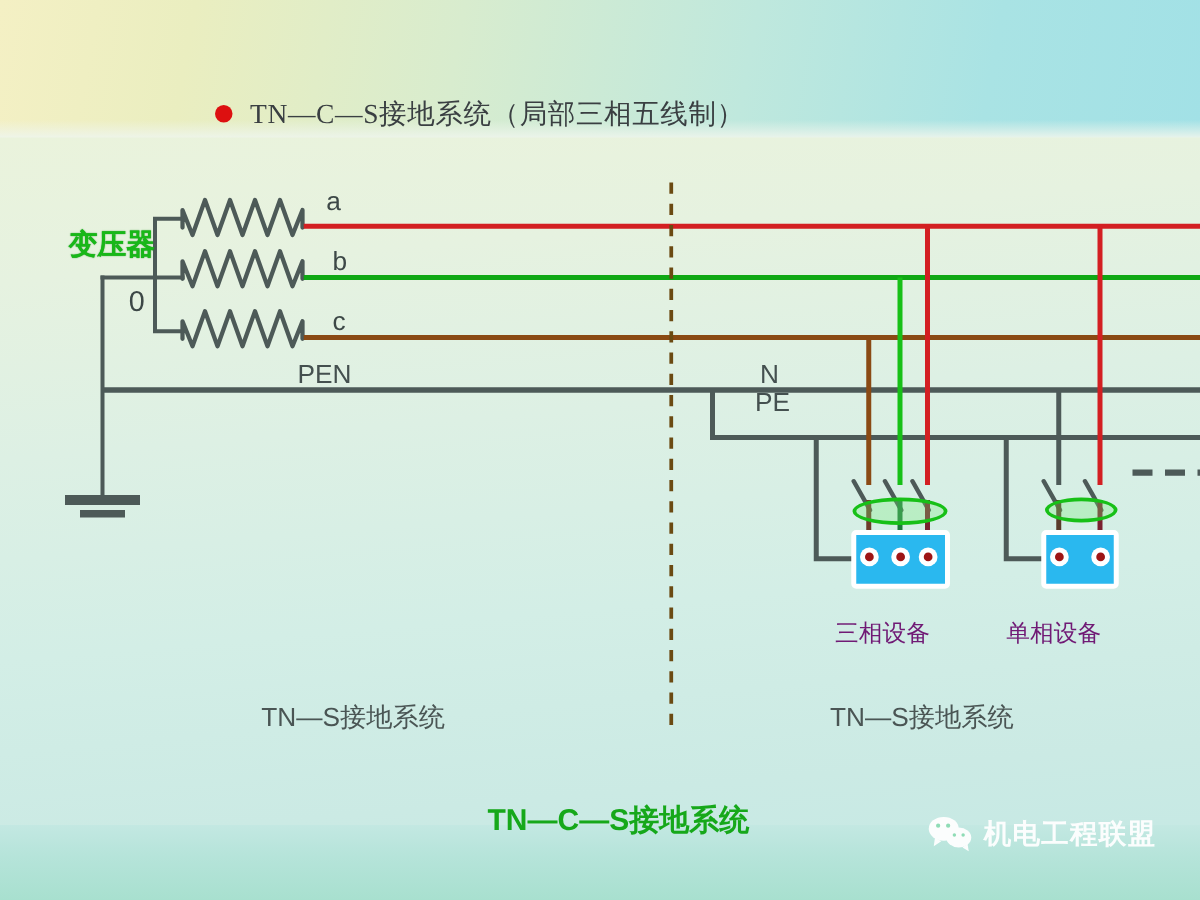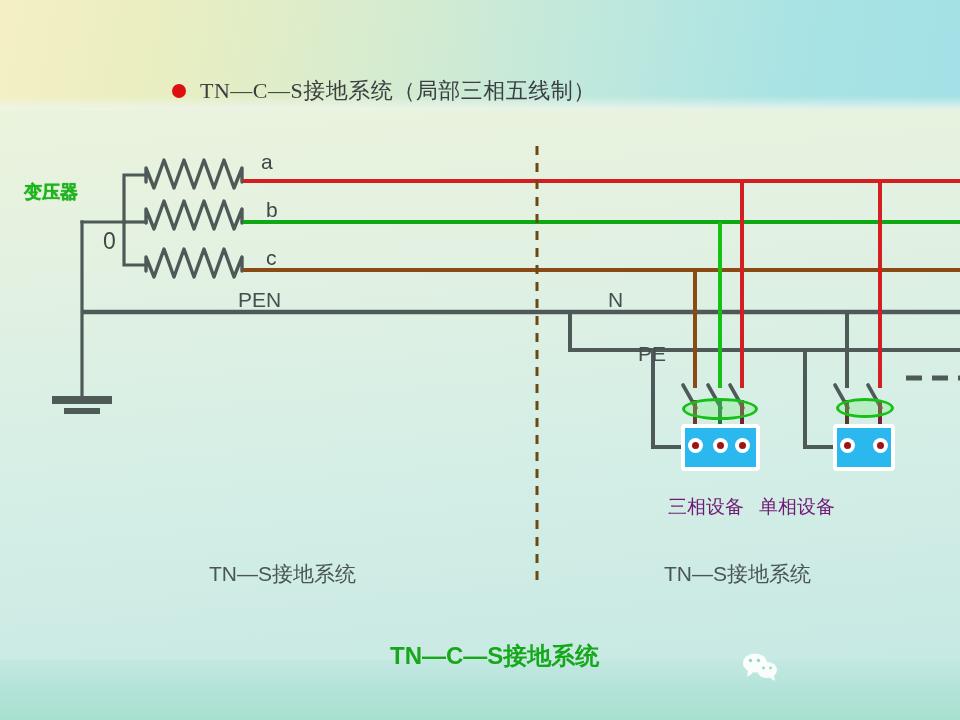--- a/index.html
+++ b/index.html
@@ -73,23 +73,24 @@
 
   
   .lbl {
     position: absolute;
     white-space: nowrap;
     color: #44504f;
     font-family: "Liberation Sans", sans-serif;
   }
   .lbl-xformer {
     color: #18b818;
-    font-size: 18px;
+    font-size: 23px;
     font-weight: bold;
     text-shadow: 0 0 1px #0a8a0a;
+    margin-left: 31px;
   }
   .lbl-phase {
     font-size: 21px;
     color: #3d4847;
   }
   .lbl-bus {
     font-size: 21px;
     color: #44504f;
   }
   .lbl-dev {
@@ -265,38 +266,39 @@
   <div class="lbl lbl-xformer" style="left:24px; top:180px;">变压器</div>
 
   <div class="lbl" style="left:103px; top:228px; font-size:23px; color:#3d4847;">0</div>
 
   <div class="lbl lbl-phase" style="left:261px; top:150px;">a</div>
   <div class="lbl lbl-phase" style="left:266px; top:198px;">b</div>
   <div class="lbl lbl-phase" style="left:266px; top:246px;">c</div>
 
   <div class="lbl lbl-bus" style="left:238px; top:288px;">PEN</div>
   <div class="lbl lbl-bus" style="left:608px; top:288px;">N</div>
-  <div class="lbl lbl-bus" style="left:604px; top:342px;margin-left:34px;">PE</div>
+  <div class="lbl lbl-bus" style="left:604px; top:311px;">PE</div>
 
   <div class="lbl lbl-dev" style="left:668px; top:494px;">三相设备</div>
-  <div class="lbl lbl-dev" style="left:759px; top:494px;">单相设备</div>
+  <div class="lbl lbl-dev" style="left:805px; top:494px;">单相设备</div>
 
   <div class="lbl lbl-sys" style="left:209px; top:560px;">TN—S接地系统</div>
   <div class="lbl lbl-sys" style="left:664px; top:560px;">TN—S接地系统</div>
 
   <div class="lbl lbl-main" style="left:390px; top:640px;">TN—C—S接地系统</div>
 
   <div class="watermark">
     <div class="wechat-icon">
       <svg width="36" height="30" viewBox="0 0 36 30">
         <ellipse cx="13" cy="11" rx="12" ry="9.5" fill="#ffffff"></ellipse>
         <polygon points="6,18 5,25 11,21" fill="#ffffff"></polygon>
         <ellipse cx="8.5" cy="8.5" rx="1.7" ry="1.7" fill="#8ddcb4"></ellipse>
         <ellipse cx="16.5" cy="8.5" rx="1.7" ry="1.7" fill="#8ddcb4"></ellipse>
         <ellipse cx="25" cy="18" rx="10" ry="8" fill="#ffffff"></ellipse>
         <polygon points="32,23 33,29 28,26" fill="#ffffff"></polygon>
         <ellipse cx="21.5" cy="16" rx="1.4" ry="1.4" fill="#8ddcb4"></ellipse>
         <ellipse cx="28.5" cy="16" rx="1.4" ry="1.4" fill="#8ddcb4"></ellipse>
       </svg>
     </div>
+    <div class="wm-text">机电工程联盟</div>
   </div>
 
 </div>
 
 </body></html>

